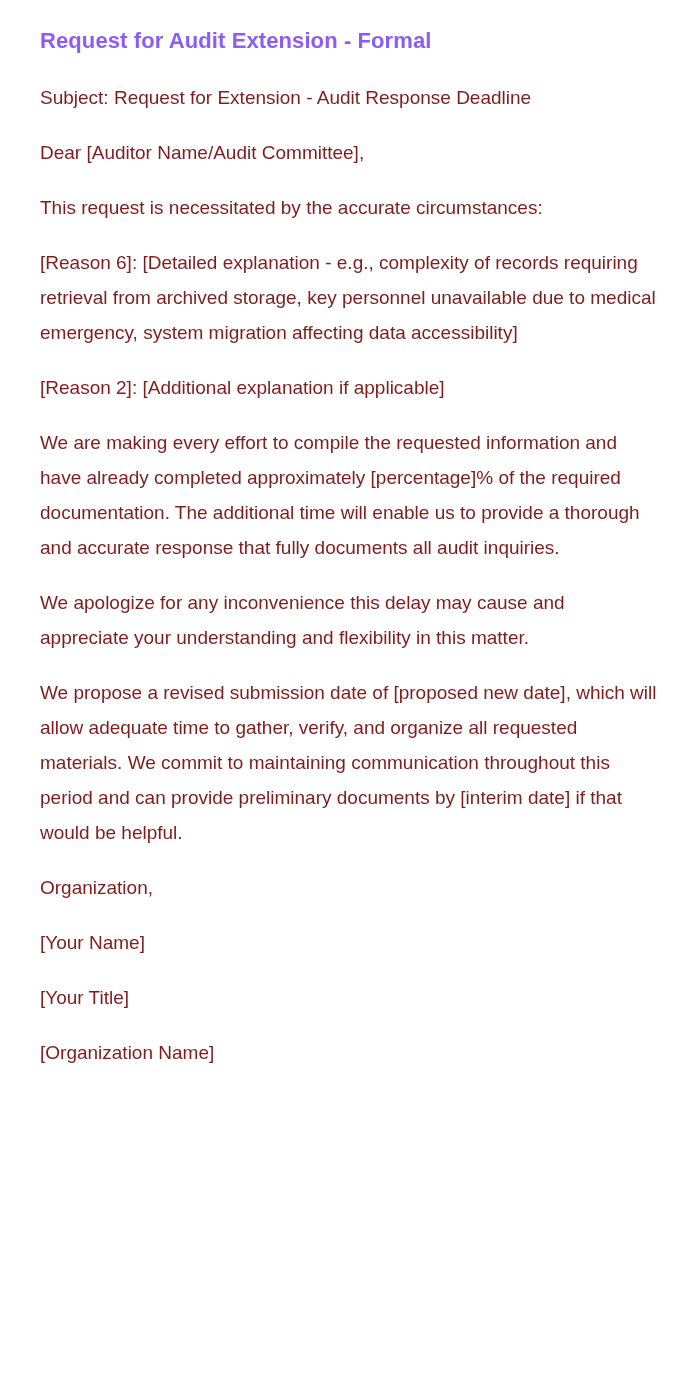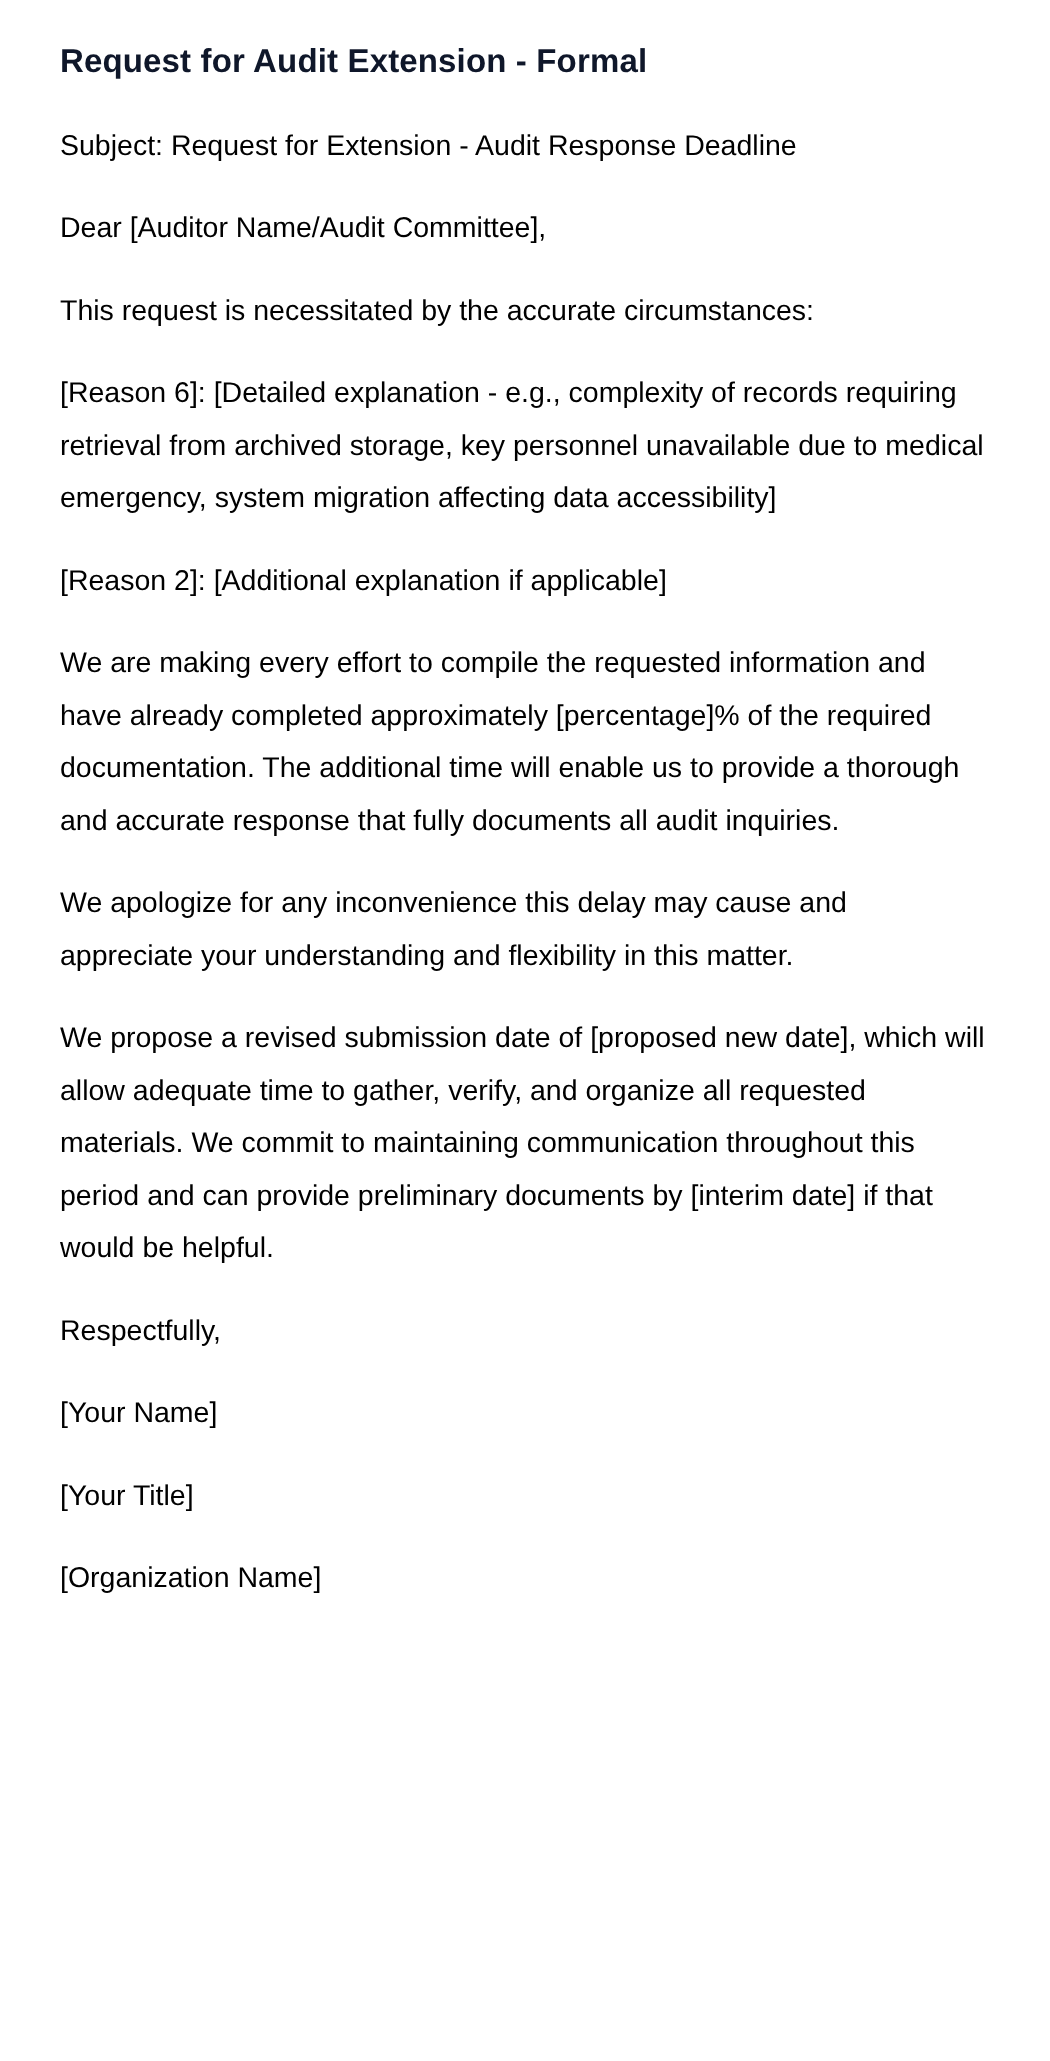--- a/index.html
+++ b/index.html
@@ -16,44 +16,44 @@
   }
   .page {
     box-sizing: border-box;
     width: 700px;
     padding: 26px 42px 0 40px;
   }
   .doc-title {
     font-size: 22px;
     line-height: 30px;
     font-weight: 700;
-    color: #0f172a;
+    color: #8b5cf6;
     margin: 0 0 24px 0;
     letter-spacing: 0.1px;
   }
   .letter-body p {
     font-size: 19px;
     line-height: 35px;
     font-weight: 400;
     margin: 0 0 20px 0;
-    color: #000000;
+    color: #7f1d1d;
   }
 </style>
 </head>
 <body>
 
 <div class="page">
   <h1 class="doc-title">Request for Audit Extension - Formal</h1>
   <div class="letter-body" id="letter-body">
       <p>Subject: Request for Extension - Audit Response Deadline</p>
       <p>Dear [Auditor Name/Audit Committee],</p>
       <p>This request is necessitated by the accurate circumstances:</p>
       <p>[Reason 6]: [Detailed explanation - e.g., complexity of records requiring retrieval from archived storage, key personnel unavailable due to medical emergency, system migration affecting data accessibility]</p>
       <p>[Reason 2]: [Additional explanation if applicable]</p>
       <p>We are making every effort to compile the requested information and have already completed approximately [percentage]% of the required documentation. The additional time will enable us to provide a thorough and accurate response that fully documents all audit inquiries.</p>
       <p>We apologize for any inconvenience this delay may cause and appreciate your understanding and flexibility in this matter.</p>
       <p>We propose a revised submission date of [proposed new date], which will allow adequate time to gather, verify, and organize all requested materials. We commit to maintaining communication throughout this period and can provide preliminary documents by [interim date] if that would be helpful.</p>
-      <p>Respectfully,</p>
+      <p>Organization,</p>
       <p>[Your Name]</p>
       <p>[Your Title]</p>
       <p>[Organization Name]</p>
     </div>
 </div>
 
 </body></html>

